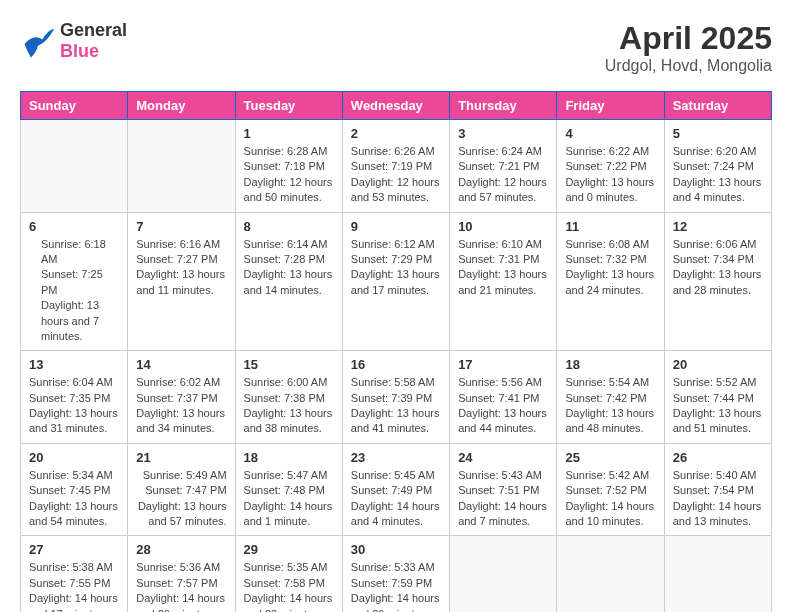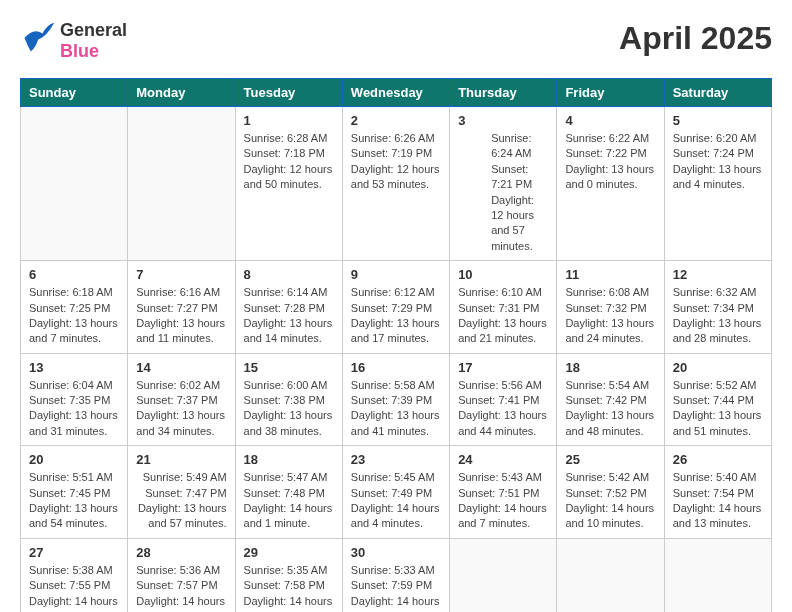--- a/index.html
+++ b/index.html
@@ -11,21 +11,21 @@
       padding: 20px;
     }
     .header {
       display: flex;
       justify-content: space-between;
       align-items: flex-start;
       margin-bottom: 16px;
     }
     .logo {
       display: flex;
-      align-items: flex-start;
+      align-items: flex-end;
     }
     .logo-text {
       display: flex;
       flex-direction: column;
       font-size: 18px;
       font-weight: bold;
     }
     .logo-general { color: #333; }
     .logo-blue { color: #ec4899; }
     .logo-icon {
@@ -44,21 +44,21 @@
     .title-block h2 {
       font-size: 16px;
       color: #555;
       font-weight: normal;
     }
     .calendar {
       width: 100%;
       border-collapse: collapse;
     }
     .calendar thead tr th {
-      background-color: #0f766e;
+      background-color: #ec4899;
       color: #fff;
       font-size: 13px;
       font-weight: bold;
       padding: 6px 8px;
       text-align: left;
       border: 1px solid #1565c0;
     }
     .calendar tbody tr td {
       border: 1px solid #ccc;
       vertical-align: top;
@@ -97,20 +97,21 @@
 
       <path d="M5 20 Q15 8 25 15 Q30 5 38 3 Q30 18 20 22 Q18 30 12 35 Q8 28 5 20Z" fill="#1565c0"></path>
     </svg>
     <div class="logo-text">
       <span class="logo-general">General</span>
       <span class="logo-blue">Blue</span>
     </div>
   </div>
   <div class="title-block">
     <h1>April 2025</h1>
+    <h2>Urdgol, Hovd, Mongolia</h2>
   </div>
 </div>
 
 <table class="calendar">
   <thead>
     <tr>
     <th>Sunday</th>
         <th>Monday</th>
         <th>Tuesday</th>
         <th>Wednesday</th>
@@ -130,41 +131,41 @@
 Daylight: 12 hours and 50 minutes.</div>
         </td>
         <td>
           <div class="day-number">2</div>
           <div class="day-detail" style="white-space: pre-line;">Sunrise: 6:26 AM
 Sunset: 7:19 PM
 Daylight: 12 hours and 53 minutes.</div>
         </td>
         <td>
           <div class="day-number">3</div>
-          <div class="day-detail" style="white-space: pre-line; margin-left: 33px;">Sunrise: 6:24 AM
+          <div class="day-detail" style="white-space: pre-line;">Sunrise: 6:24 AM
 Sunset: 7:21 PM
 Daylight: 12 hours and 57 minutes.</div>
         </td>
         <td>
           <div class="day-number">4</div>
           <div class="day-detail" style="white-space: pre-line;">Sunrise: 6:22 AM
 Sunset: 7:22 PM
 Daylight: 13 hours and 0 minutes.</div>
         </td>
         <td>
           <div class="day-number">5</div>
           <div class="day-detail" style="white-space: pre-line;">Sunrise: 6:20 AM
 Sunset: 7:24 PM
 Daylight: 13 hours and 4 minutes.</div>
         </td>
       </tr>
       <tr>
         <td>
           <div class="day-number">6</div>
-          <div class="day-detail" style="white-space: pre-line;">Sunrise: 6:18 AM
+          <div class="day-detail" style="white-space: pre-line; margin-left: 12px;">Sunrise: 6:18 AM
 Sunset: 7:25 PM
 Daylight: 13 hours and 7 minutes.</div>
         </td>
         <td>
           <div class="day-number">7</div>
           <div class="day-detail" style="white-space: pre-line;">Sunrise: 6:16 AM
 Sunset: 7:27 PM
 Daylight: 13 hours and 11 minutes.</div>
         </td>
         <td>
@@ -186,21 +187,21 @@
 Daylight: 13 hours and 21 minutes.</div>
         </td>
         <td>
           <div class="day-number">11</div>
           <div class="day-detail" style="white-space: pre-line;">Sunrise: 6:08 AM
 Sunset: 7:32 PM
 Daylight: 13 hours and 24 minutes.</div>
         </td>
         <td>
           <div class="day-number">12</div>
-          <div class="day-detail" style="white-space: pre-line;">Sunrise: 6:32 AM
+          <div class="day-detail" style="white-space: pre-line;">Sunrise: 6:06 AM
 Sunset: 7:34 PM
 Daylight: 13 hours and 28 minutes.</div>
         </td>
       </tr>
       <tr>
         <td>
           <div class="day-number">13</div>
           <div class="day-detail" style="white-space: pre-line;">Sunrise: 6:04 AM
 Sunset: 7:35 PM
 Daylight: 13 hours and 31 minutes.</div>
@@ -238,21 +239,21 @@
         <td>
           <div class="day-number">20</div>
           <div class="day-detail" style="white-space: pre-line;">Sunrise: 5:52 AM
 Sunset: 7:44 PM
 Daylight: 13 hours and 51 minutes.</div>
         </td>
       </tr>
       <tr>
         <td>
           <div class="day-number">20</div>
-          <div class="day-detail" style="white-space: pre-line;">Sunrise: 5:51 AM
+          <div class="day-detail" style="white-space: pre-line;">Sunrise: 5:34 AM
 Sunset: 7:45 PM
 Daylight: 13 hours and 54 minutes.</div>
         </td>
         <td>
           <div class="day-number">21</div>
           <div class="day-detail" style="white-space: pre-line; text-align: right;">Sunrise: 5:49 AM
 Sunset: 7:47 PM
 Daylight: 13 hours and 57 minutes.</div>
         </td>
         <td>

